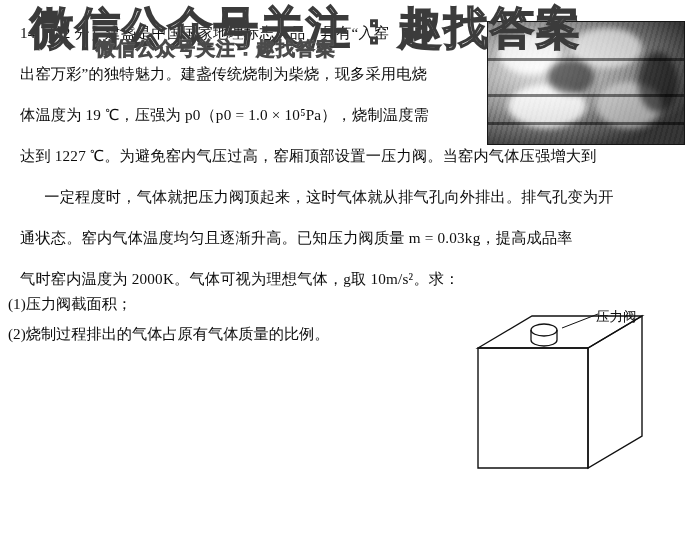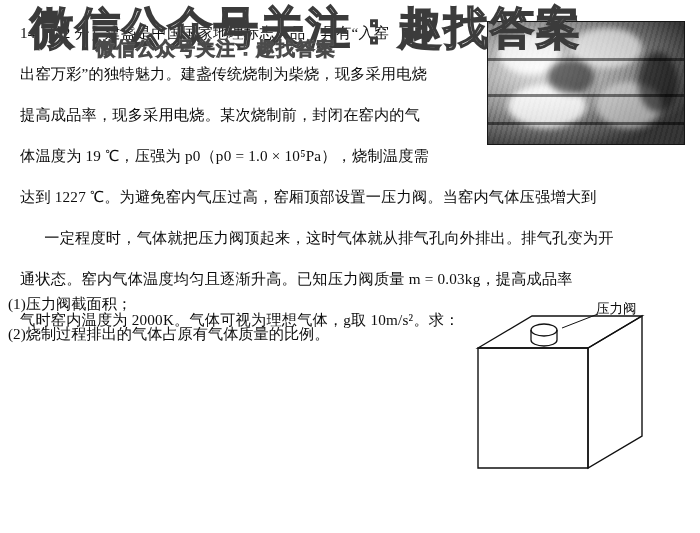--- a/index.html
+++ b/index.html
@@ -98,21 +98,21 @@
     position: absolute;
     left: 470px;
     top: 300px;
     width: 210px;
     height: 190px;
   }
   .diagram svg { display: block; }
   .valve-label {
     position: absolute;
     left: 126px;
-    top: 0px;
+    top: 8px;
     font-size: 13.5px;
     color: #0d0d0d;
     white-space: nowrap;
   }
 
   
   .watermark {
     position: absolute;
     left: 30px;
     top: 0px;
@@ -137,23 +137,20 @@
 <div id="page">
 
   <div class="prob-text">
     <p class="line1">
       <span>14.（12 分）建盏是中国国家地理标志产品，具有“入窑</span>
     </p>
     <p>
       <span>出窑万彩”的独特魅力。建盏传统烧制为柴烧，现多采用电烧</span>
     </p>
     <p>
-      <span>提高成品率，现多采用电烧。某次烧制前，封闭在窑内的气</span>
-    </p>
-    <p>
       <span>体温度为 19 ℃，压强为 p0（p0 = 1.0 × 10⁵Pa），烧制温度需</span>
     </p>
     <p>
       <span>达到 1227 ℃。为避免窑内气压过高，窑厢顶部设置一压力阀。当窑内气体压强增大到</span>
     </p>
     <p class="indent">
       <span>一定程度时，气体就把压力阀顶起来，这时气体就从排气孔向外排出。排气孔变为开</span>
     </p>
     <p>
       <span>通状态。窑内气体温度均匀且逐渐升高。已知压力阀质量 m = 0.03kg，提高成品率</span>

